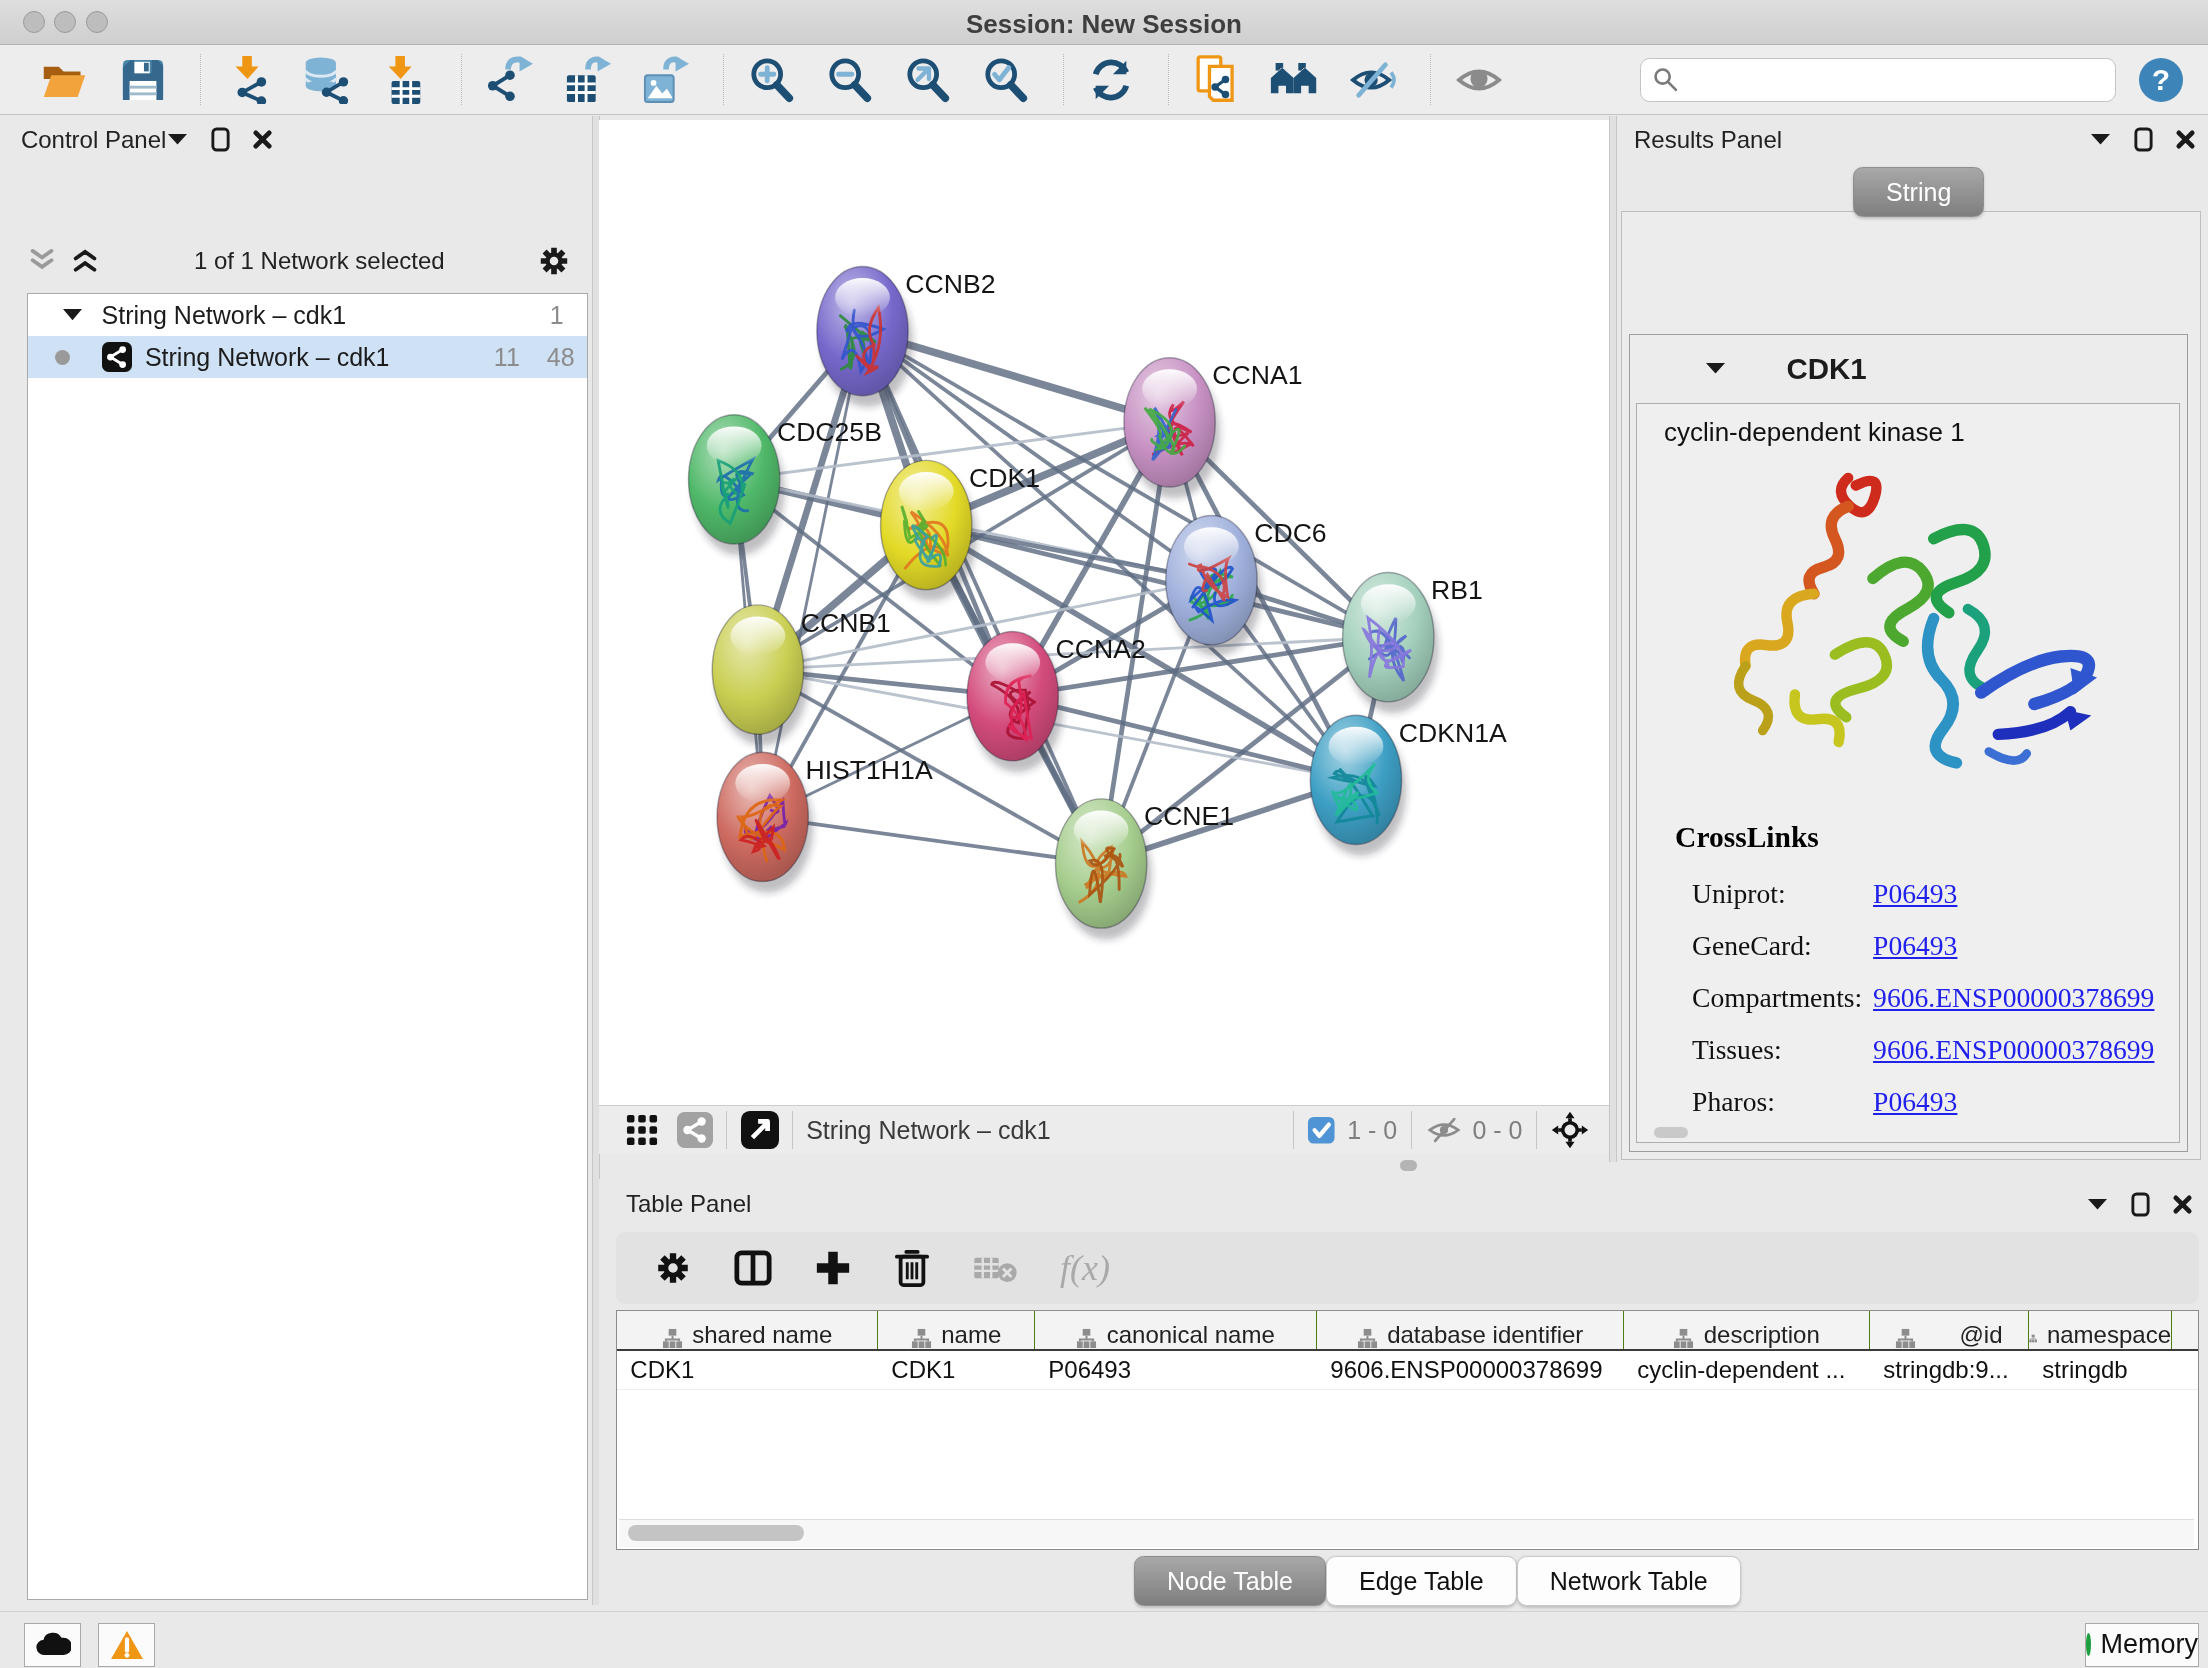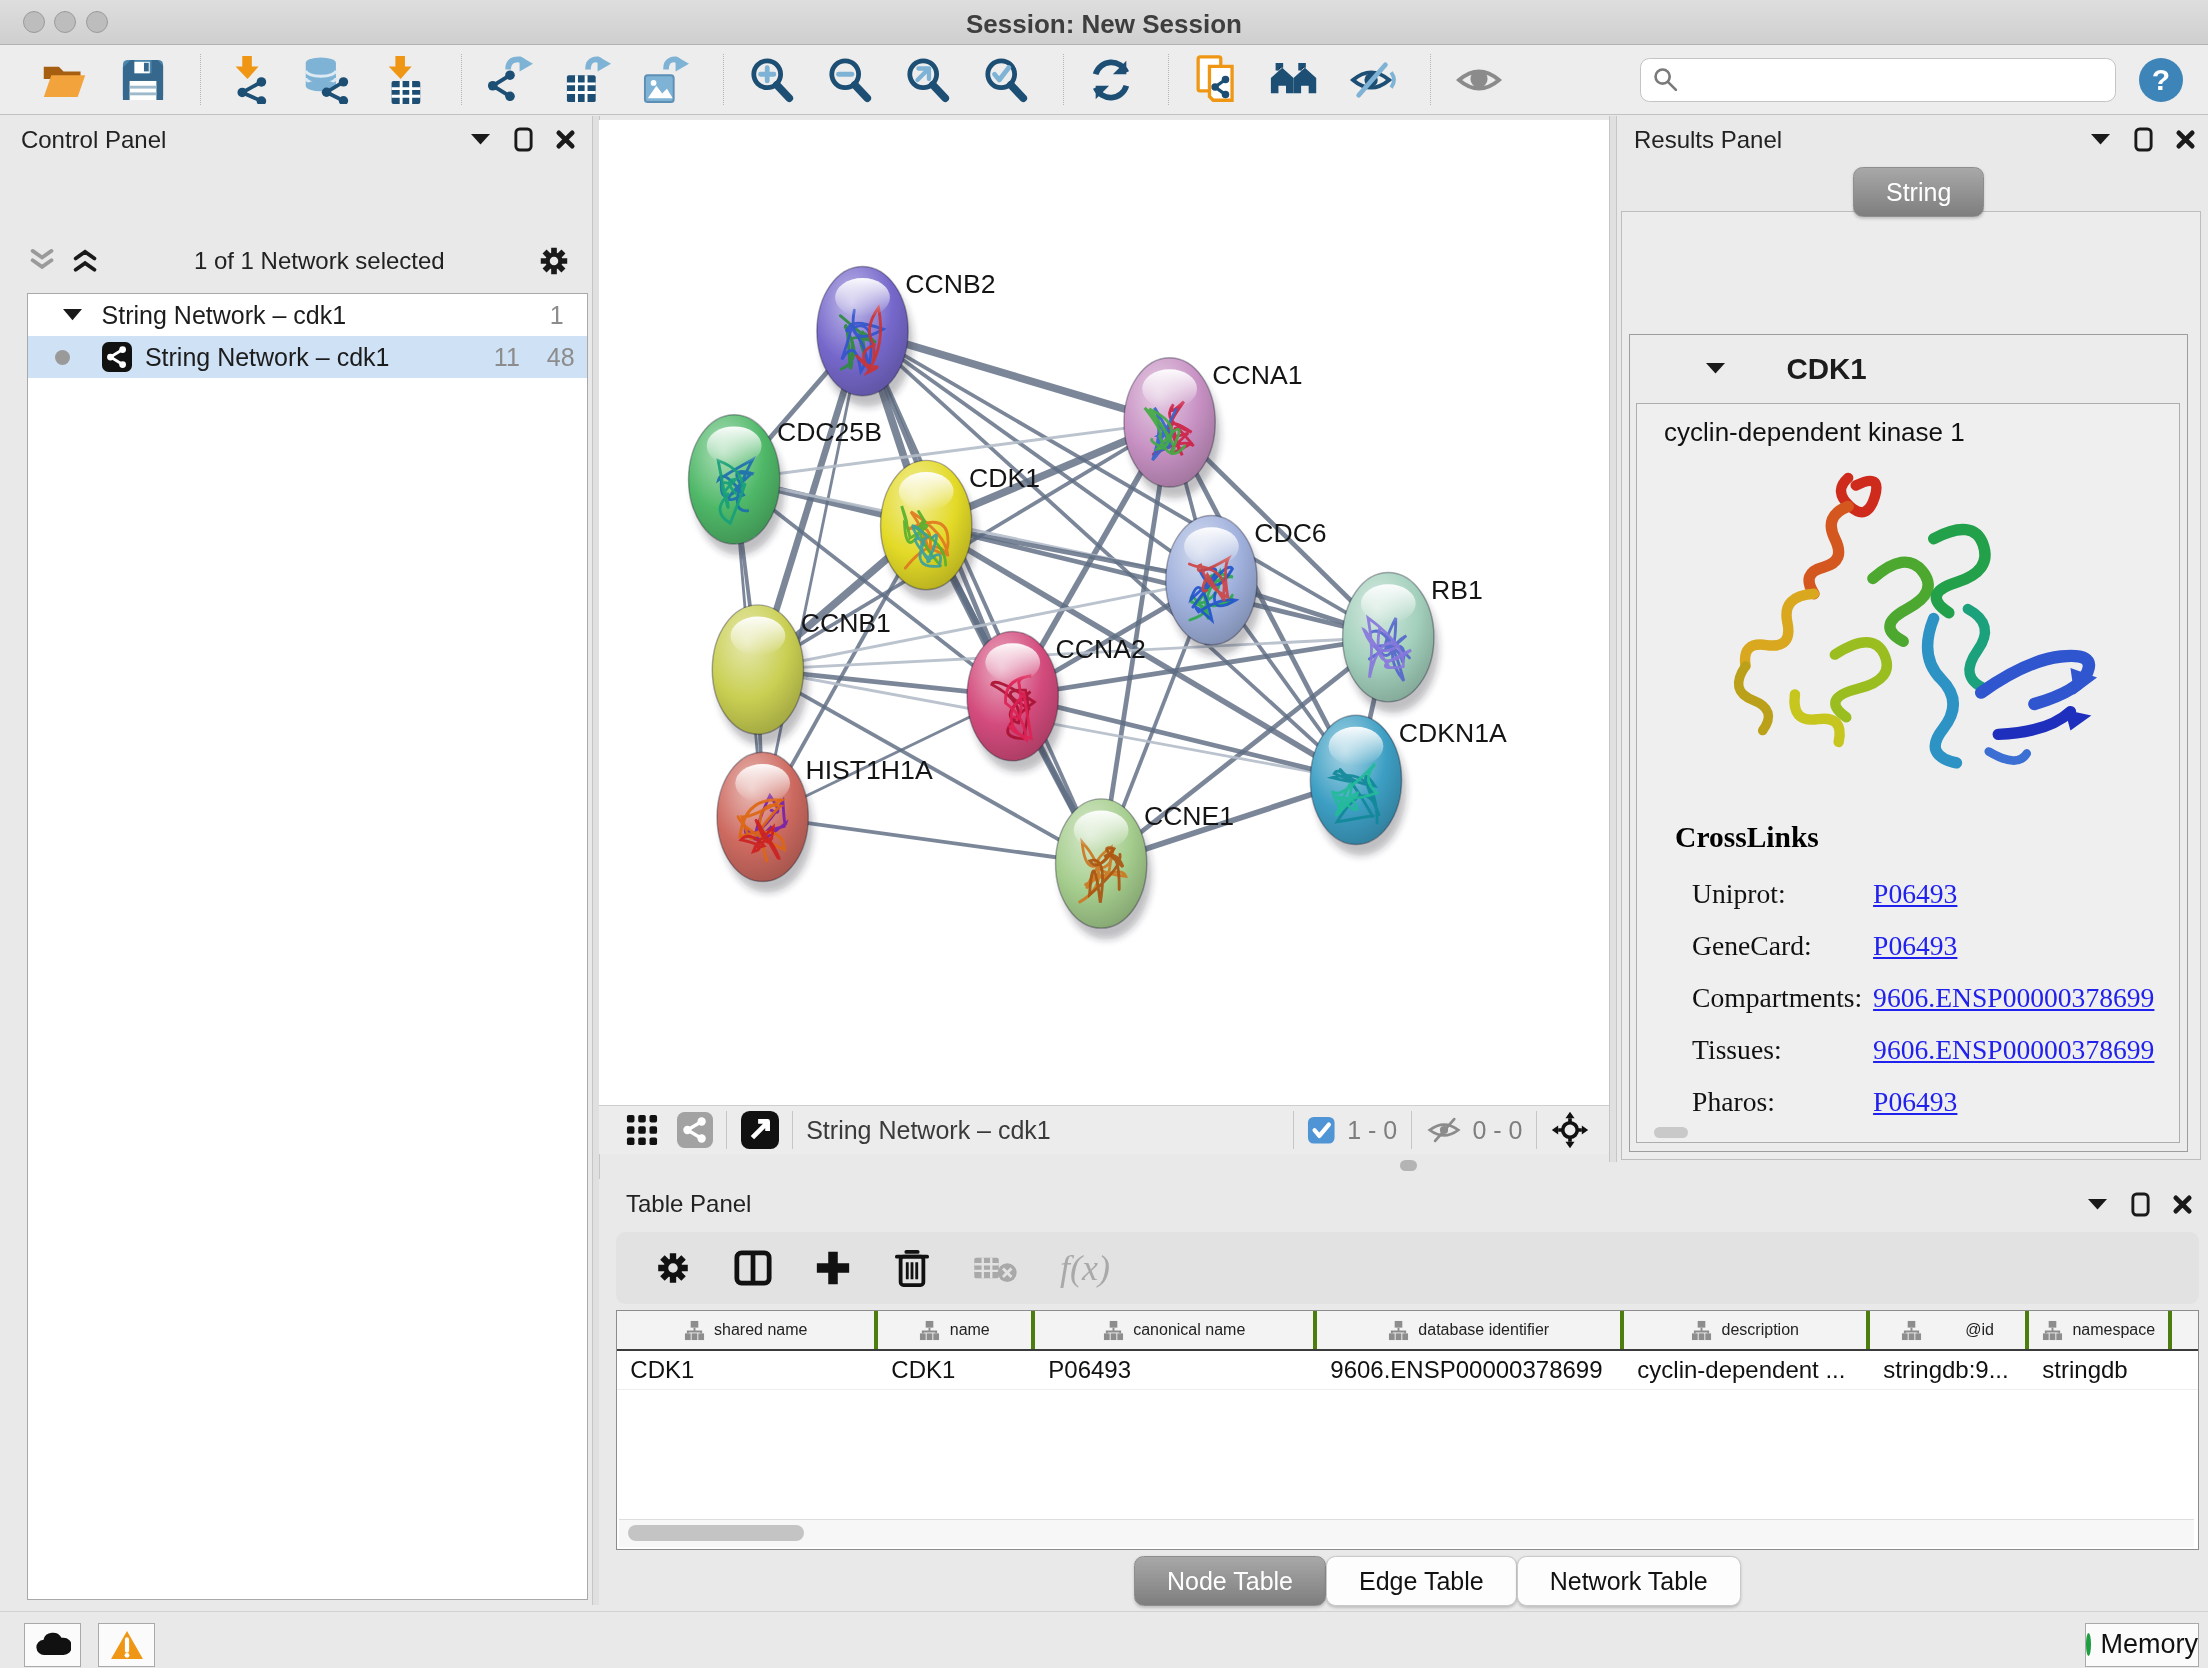--- a/index.html
+++ b/index.html
@@ -22,21 +22,21 @@
     border-radius:9.5px;display:flex;align-items:center;padding:0 11.4px;box-sizing:border-box;}
   .searchbox input{border:none;outline:none;font-size:24px;width:100%;background:transparent;
     font-family:"Liberation Sans",sans-serif;}
   .help-btn{width:44px;height:44px;border-radius:50%;background:#3d85b8;color:#fff;font-size:30px;
     font-weight:bold;display:flex;align-items:center;justify-content:center;margin:0 25px 0 23px;flex:0 0 auto;}
   
   .pan-title{font-size:24px;color:#222;}
   .pan-ctrl{display:flex;gap:21px;align-items:center;}
   
   #control-panel{position:absolute;left:7.6px;top:116px;width:582px;height:1489px;background:#e9e9e9;}
-  #cp-header{position:absolute;left:13.3px;top:9.5px;right:13.3px;display:flex;justify-content:space-between;align-items:center;}
+  #cp-header{position:absolute;left:13.3px;top:9.5px;right:13.3px;display:flex;justify-content:flex-start;align-items:center;}
   .tabs-row{position:absolute;display:flex;}
   .tab{height:48px;display:flex;align-items:center;justify-content:center;padding:0 32px;
     background:#fdfdfd;border:1px solid #c9c9c9;color:#111;font-size:25px;border-radius:9.5px;
     box-shadow:0 1.9px 2.9px rgba(0,0,0,.18);}
   .tab.sel{background:linear-gradient(#a8a8a8,#7e7e7e);color:#fff;border-color:#8e8e8e;}
   #cp-tabs{left:63px;top:53px;}
   #cp-gearrow{position:absolute;left:19px;top:122px;right:19px;height:46px;display:flex;align-items:center;}
   #cp-sel-label{flex:1;text-align:center;font-size:24px;color:#222;}
   #cp-list{position:absolute;left:19px;top:177px;width:559px;height:1305px;background:#fff;border:1.9px solid #a9a9a9;}
   .tree-row{position:relative;height:42px;display:flex;align-items:center;font-size:25px;}
@@ -70,22 +70,22 @@
   .xl-label{width:181px;color:#111;}
   .xl-link{color:#2121ee;text-decoration:underline;}
   #rp-hscroll{position:absolute;left:17px;bottom:3.8px;width:34px;height:11.4px;border-radius:5.7px;background:#c9c9c9;}
   
   #table-panel{position:absolute;left:599px;top:1179px;width:1609px;height:430px;background:#e9e9e9;}
   #tp-header{position:absolute;left:27px;top:11.4px;right:15px;display:flex;justify-content:space-between;align-items:center;}
   #tp-toolbar{position:absolute;left:17px;top:53px;width:1583px;height:72px;background:#e2e2e2;border-radius:9.5px;
     display:flex;align-items:center;gap:42px;padding-left:38px;box-sizing:border-box;}
   #tp-table{position:absolute;left:17px;top:131px;width:1583px;height:240px;background:#fff;border:1.9px solid #8c8c8c;box-sizing:border-box;}
   #tp-headrow{display:flex;height:38px;background:#f3f3f3;border-bottom:2.9px solid #3a3a3a;}
-  .th{display:flex;align-items:center;justify-content:center;gap:9.5px;font-size:16px;color:#222;
-    border-right:4px solid #4d7c0f;overflow:hidden;white-space:nowrap;box-sizing:border-box;flex:0 0 auto;}
+  .th{display:flex;align-items:flex-end;justify-content:center;gap:9.5px;font-size:24px;color:#222;
+    border-right:1px solid #4d7c0f;overflow:hidden;white-space:nowrap;box-sizing:border-box;flex:0 0 auto;}
   #tp-datarow{display:flex;height:38px;border-bottom:1px solid #eee;}
   .td{display:flex;align-items:center;font-size:24px;color:#111;padding-left:13.3px;overflow:hidden;
     white-space:nowrap;box-sizing:border-box;flex:0 0 auto;}
   #tp-hscroll{position:absolute;left:1.9px;bottom:1.9px;width:1575px;height:27px;background:#f7f7f7;border-top:1px solid #ddd;}
   #tp-thumb{position:absolute;left:9.5px;top:4.8px;width:176px;height:16px;border-radius:8.6px;background:#c4c4c4;}
   #tp-tabs{position:absolute;left:535px;top:377px;display:flex;}
   
   #statusbar{position:absolute;left:0;top:1611px;width:100%;height:57px;background:#e9e9e9;border-top:1.9px solid #d2d2d2;}
   .sb-btn{position:absolute;top:10.5px;height:42px;background:#fbfbfb;border:1.9px solid #a9a9a9;
     display:flex;align-items:center;justify-content:center;}

